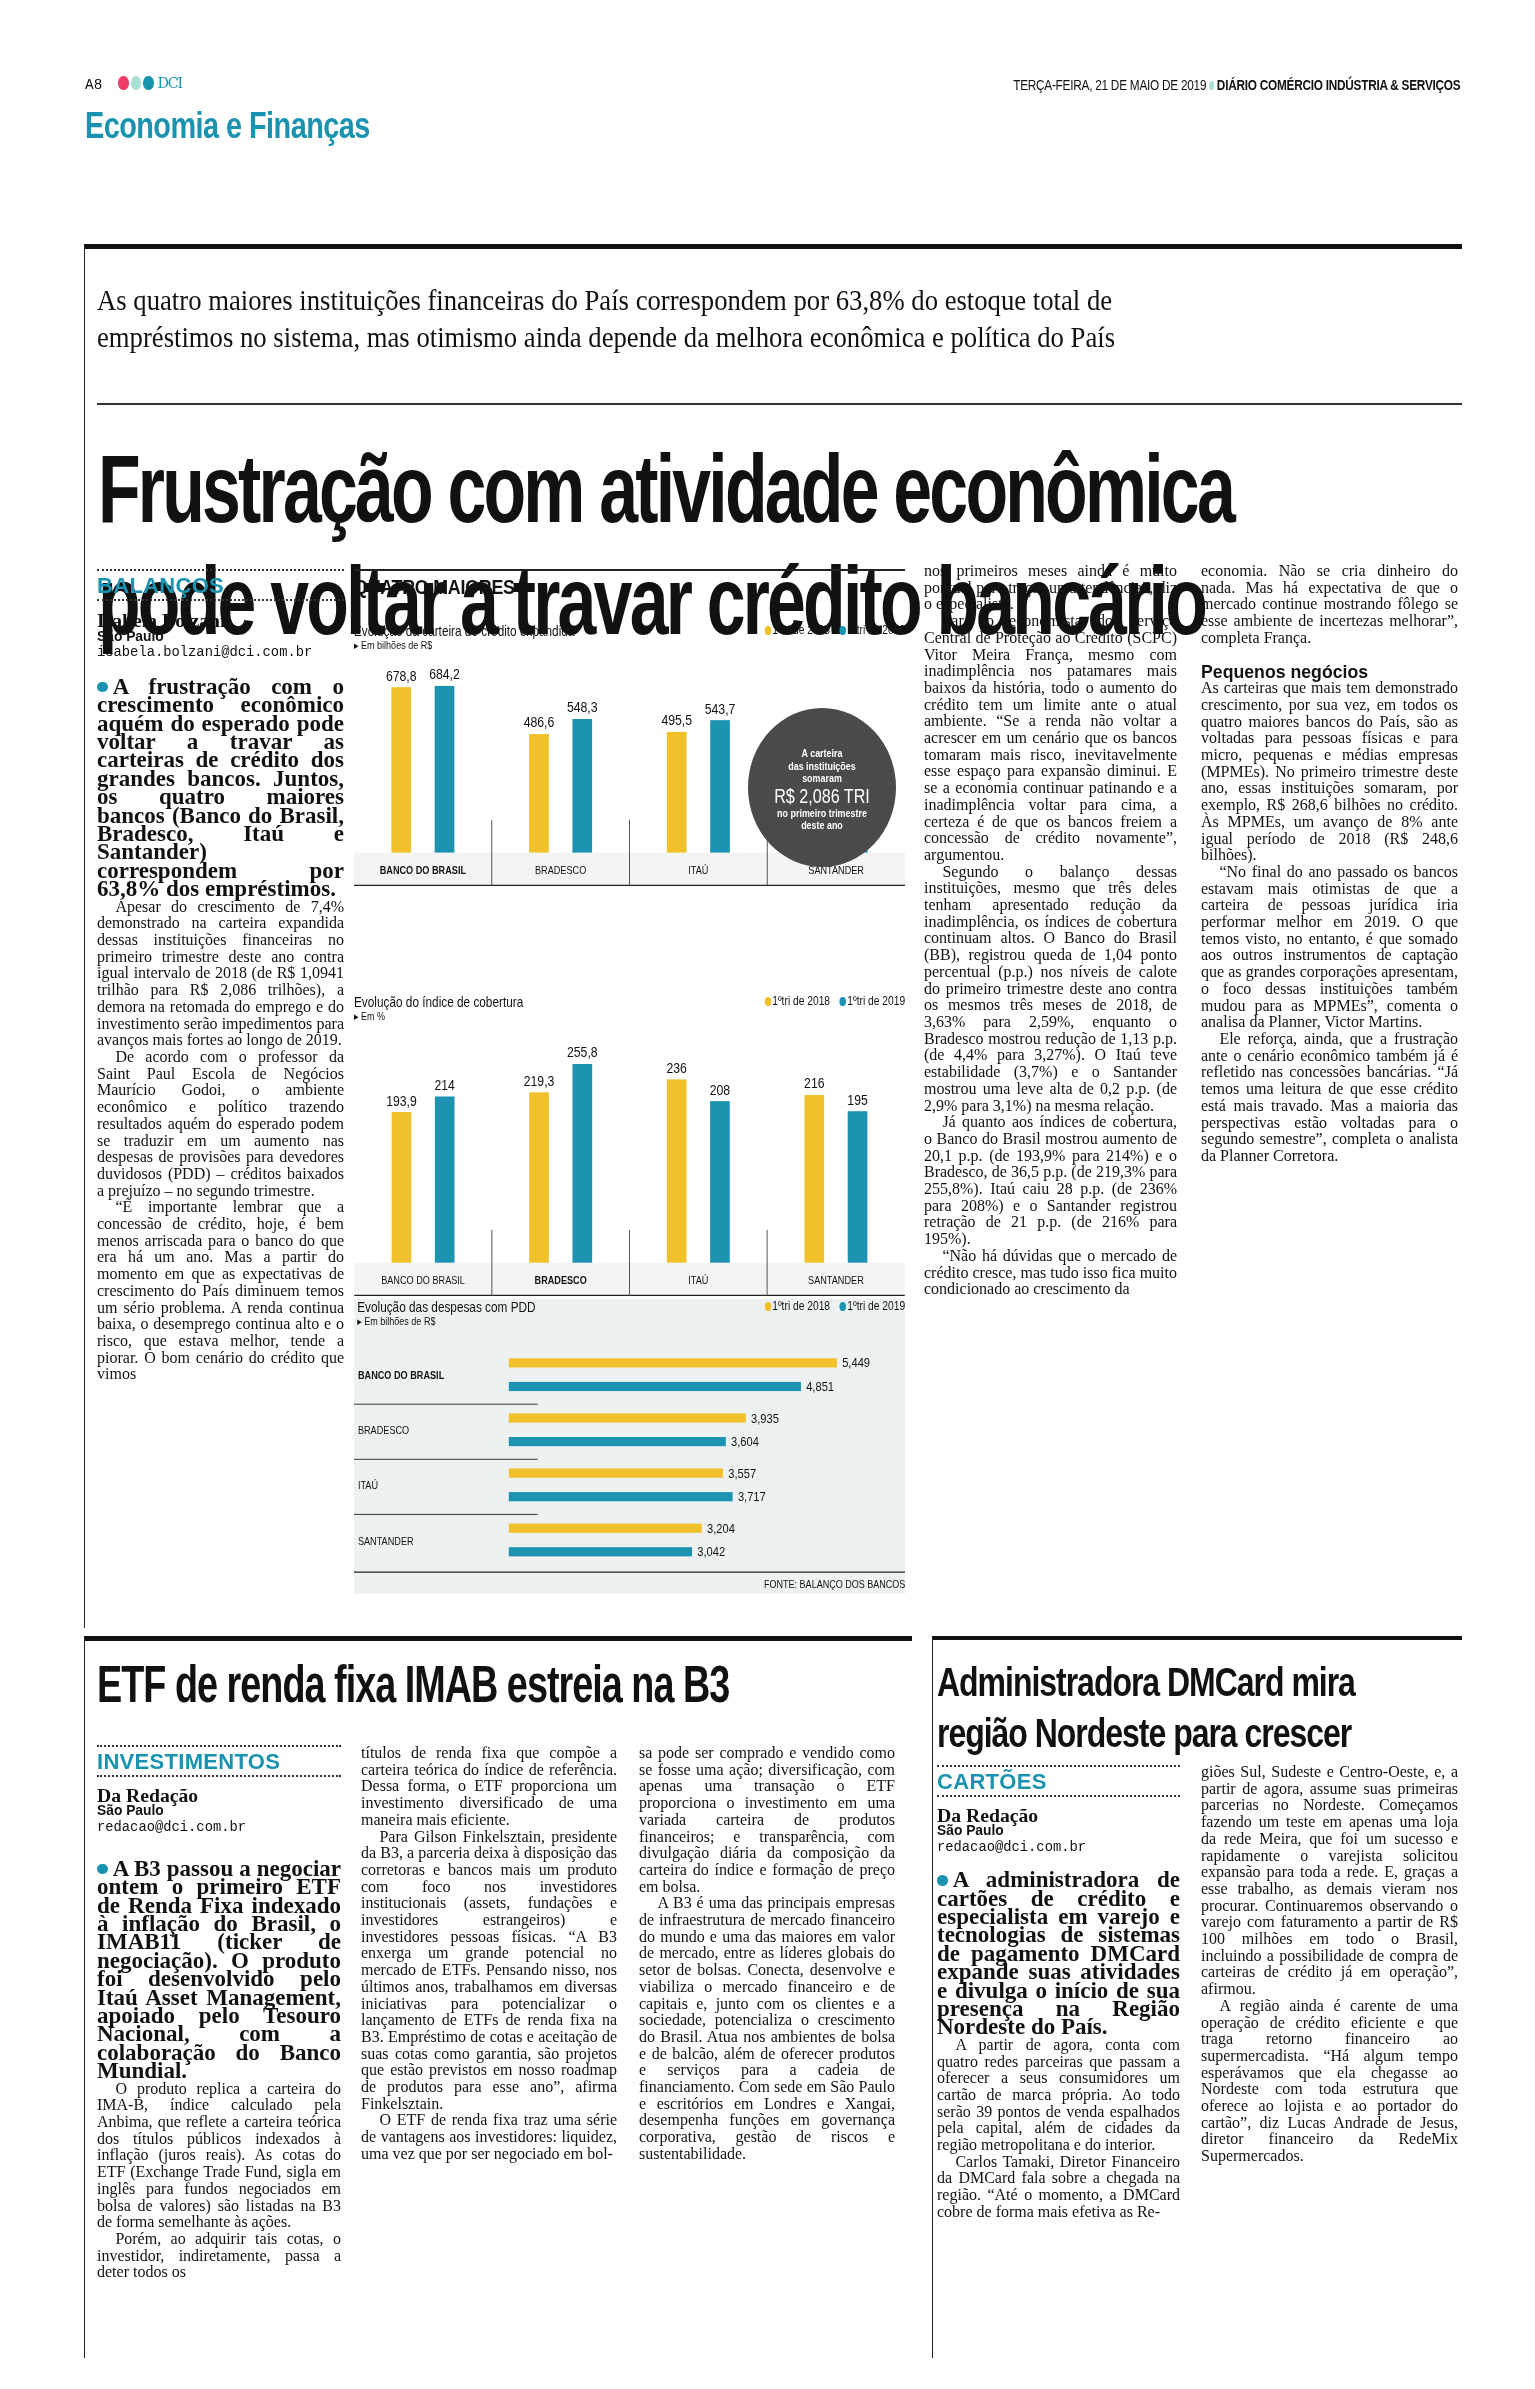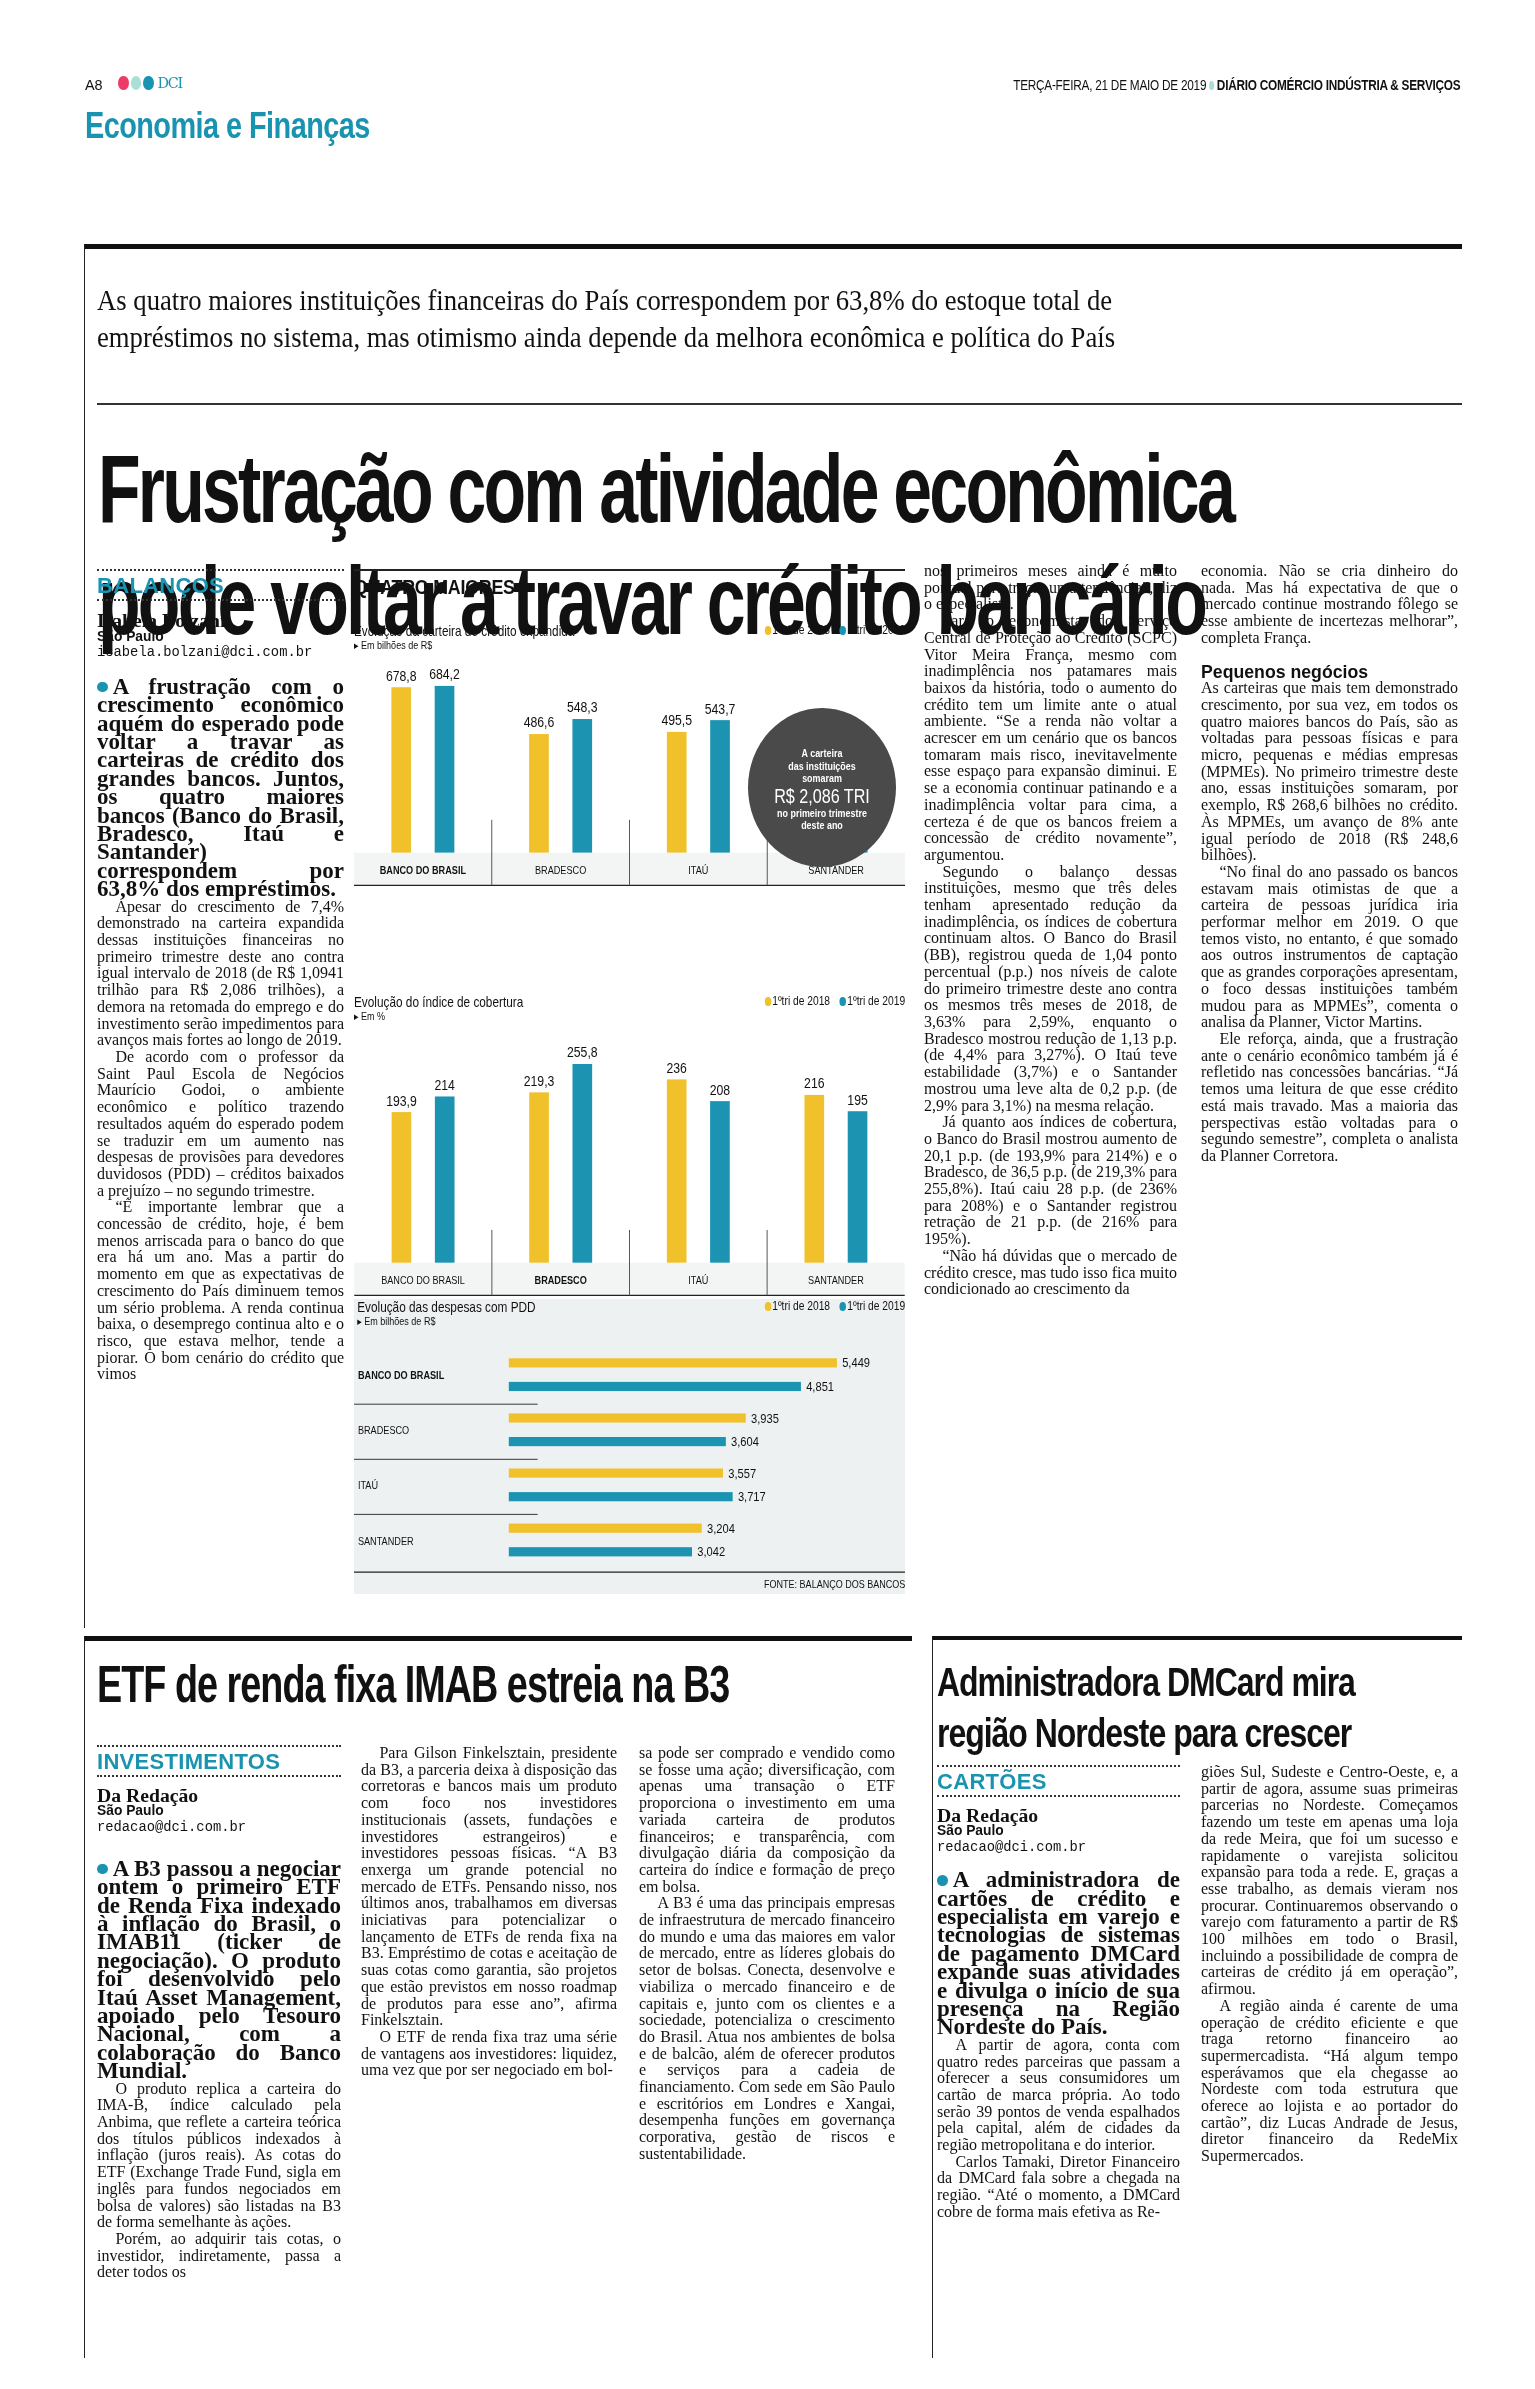--- a/index.html
+++ b/index.html
@@ -1,19 +1,19 @@
 <!DOCTYPE html>
 <html style="font-size:10.5px"><head>
 <meta charset="utf-8">
 <style>
 *{box-sizing:border-box;margin:0;padding:0}
 html,body{width:1535px;height:2389px;background:#fff;overflow:hidden}
 body{position:relative;font-family:"DejaVu Serif",serif;color:#111}
 .abs{position:absolute}
-.sans{font-family:Liberation Sans, sans-serif}
+.sans{font-family:Liberation Mono, monospace}
 
 #pagenum{left:85px;top:77px;font-size:14.4px}
 #logo{left:118px;top:75px;display:flex;align-items:center;gap:2px}
 .dot{width:10.5px;height:14.4px;border-radius:50%;display:inline-block}
 #logo-text{font-family:"DejaVu Serif",serif;font-size:14.4px;color:#1a93b0;margin-left:2px;letter-spacing:-1.3px}
 #dateline{right:75px;top:77px;font-size:14.4px;font-family:"Liberation Sans",sans-serif;letter-spacing:-0.3px;transform:scaleX(.82);transform-origin:right}
 #dateline .sep{display:inline-block;width:5.2px;height:9.2px;border-radius:50%;background:#a8e0d8;margin:0 3.9px}
 #dateline b{font-weight:700}
 #section{left:85px;top:105px;font-size:37px;color:#1a93b0;font-weight:700;font-family:"Liberation Sans",sans-serif;transform:scaleX(.78);transform-origin:left;letter-spacing:-0.7px}
 
@@ -226,20 +226,21 @@
   <div class="kicker" style="margin:6.6px 0 5.2px">INVESTIMENTOS</div>
   <div class="dotrule"></div>
   <div class="byname" style="margin-top:9.2px">Da Redação</div>
   <div class="bycity">São Paulo</div>
   <div class="bymail">redacao@dci.com.br</div>
   <div class="lede" style="margin-top:23px"><span class="bul"></span><span>A B3 passou a negociar ontem o primeiro ETF de Renda Fixa indexado à inflação do Brasil, o IMAB11 (ticker de negociação). O produto foi desenvolvido pelo Itaú Asset Management, apoiado pelo Tesouro Nacional, com a colaboração do Banco Mundial.</span></div>
   <p>O produto replica a carteira do IMA-B, índice calculado pela Anbima, que reflete a carteira teórica dos títulos públicos indexados à inflação (juros reais). As cotas do ETF (Exchange Trade Fund, sigla em inglês para fundos negociados em bolsa de valores) são listadas na B3 de forma semelhante às ações.</p>
   <p>Porém, ao adquirir tais cotas, o investidor, indiretamente, passa a deter todos os</p>
 </div>
 <div class="col" style="left:361px;top:1745px;width:256px">
+  <p class="noind">títulos de renda fixa que compõe a carteira teórica do índice de referência. Dessa forma, o ETF proporciona um investimento diversificado de uma maneira mais eficiente.</p>
   <p>Para Gilson Finkelsztain, presidente da B3, a parceria deixa à disposição das corretoras e bancos mais um produto com foco nos investidores institucionais (assets, fundações e investidores estrangeiros) e investidores pessoas físicas. “A B3 enxerga um grande potencial no mercado de ETFs. Pensando nisso, nos últimos anos, trabalhamos em diversas iniciativas para potencializar o lançamento de ETFs de renda fixa na B3. Empréstimo de cotas e aceitação de suas cotas como garantia, são projetos que estão previstos em nosso roadmap de produtos para esse ano”, afirma Finkelsztain.</p>
   <p>O ETF de renda fixa traz uma série de vantagens aos investidores: liquidez, uma vez que por ser negociado em bol-</p>
 </div>
 <div class="col" style="left:639px;top:1745px;width:256px">
   <p class="noind">sa pode ser comprado e vendido como se fosse uma ação; diversificação, com apenas uma transação o ETF proporciona o investimento em uma variada carteira de produtos financeiros; e transparência, com divulgação diária da composição da carteira do índice e formação de preço em bolsa.</p>
   <p>A B3 é uma das principais empresas de infraestrutura de mercado financeiro do mundo e uma das maiores em valor de mercado, entre as líderes globais do setor de bolsas. Conecta, desenvolve e viabiliza o mercado financeiro e de capitais e, junto com os clientes e a sociedade, potencializa o crescimento do Brasil. Atua nos ambientes de bolsa e de balcão, além de oferecer produtos e serviços para a cadeia de financiamento. Com sede em São Paulo e escritórios em Londres e Xangai, desempenha funções em governança corporativa, gestão de riscos e sustentabilidade.</p>
 </div>
 
 <div class="abs bar-top" style="left:932px;top:1636px;width:530px;height:3.9px"></div>
 <div class="abs" style="left:932px;top:1636px;width:1.3px;height:722px;background:#222"></div>

